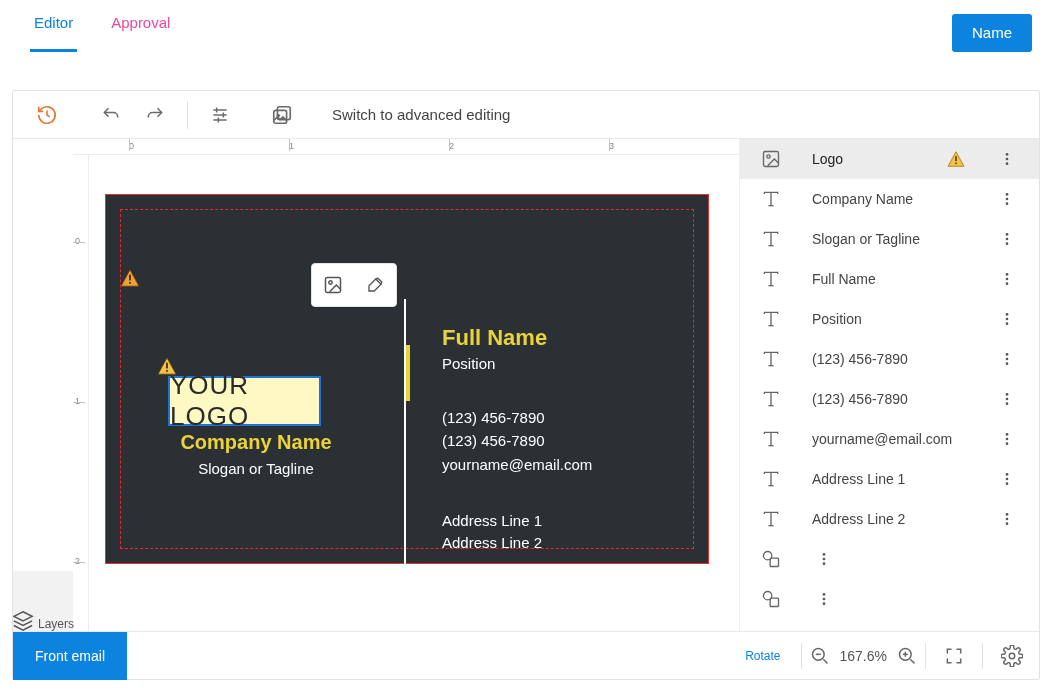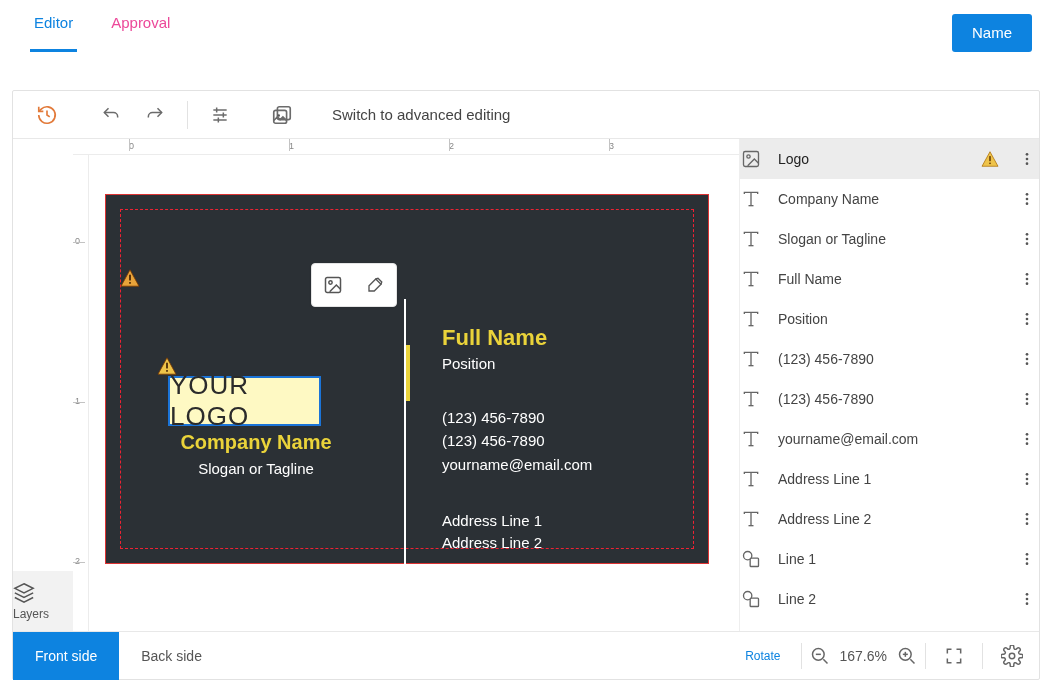--- a/index.html
+++ b/index.html
@@ -15,21 +15,21 @@
   .editor-frame { position:absolute; top:90px; left:12px; right:12px; bottom:12px; border:1px solid #e2e2e2; border-radius:2px; display:flex; flex-direction:column; }
   .toolbar { height:48px; display:flex; align-items:center; padding:0 16px; gap:8px; border-bottom:1px solid #e8e8e8; }
   .tb-icon { width:36px; height:36px; display:flex; align-items:center; justify-content:center; color:#666; cursor:pointer; border-radius:3px; }
   .tb-icon svg { stroke:#6b6b6b; }
   .tb-divider { width:1px; height:28px; background:#e2e2e2; margin:0 6px; }
   .tb-text { margin-left:24px; color:#444; font-size:15px; cursor:pointer;text-align:center; }
   .tb-icon.history svg { stroke:#E27A3A; }
   
   .body { flex:1; display:flex; overflow:hidden; position:relative; }
   
-  .layers-widget { position:absolute; left:0; bottom:0; width:60px; height:60px; background:#f2f2f2; display:flex; flex-direction:column; align-items:flex-start; justify-content:center; cursor:pointer; z-index:5; gap:4px;}
+  .layers-widget { position:absolute; left:0; bottom:0; width:60px; height:60px; background:#f2f2f2; display:flex; flex-direction:row; align-items:flex-end; justify-content:center; cursor:pointer; z-index:5; gap:4px;}
   .layers-widget .ic { }
   .layers-widget span { font-size:12px; color:#555; }
   
   .canvas-area { flex:1; position:relative; background:#fff; overflow:hidden; }
   .ruler-top { position:absolute; left:60px; right:0; top:0; height:16px; background:#fff; border-bottom:1px solid #ececec; font-size:9px; color:#888; z-index:3;}
   .ruler-left { position:absolute; top:16px; left:60px; bottom:0; width:16px; background:#fff; border-right:1px solid #ececec; font-size:9px; color:#888; z-index:3;}
   .rmark { position:absolute; }
   .rmark::before { content:''; position:absolute; background:#c3c3c3; }
   .rtop .rmark { top:2px; }
   .rtop .rmark::before { width:1px; height:12px; left:0; top:-2px; }
@@ -49,21 +49,21 @@
   .card-right { position:absolute; left:336px; top:130px; color:#fff; }
   .fullname { color:#ead33a; font-size:22px; font-weight:bold; }
   .position { font-size:15px; margin-top:4px; }
   .contact { margin-top:34px; font-size:15px; line-height:1.55; }
   .addr { margin-top:34px; font-size:15px; line-height:1.5; }
   
   .float-tool { position:absolute; left:316px; top:276px; background:#fff; border:1px solid #e4e4e4; border-radius:4px; box-shadow:0 1px 3px rgba(0,0,0,.08); display:flex; z-index:6;}
   .float-tool .ft { width:42px; height:42px; display:flex; align-items:center; justify-content:center; cursor:pointer; }
   
   .panel { width:300px; background:#fff; overflow-y:auto; border-left:1px solid #eee; }
-  .row { height:40px; display:flex; align-items:center; padding:0 0; gap:16px; cursor:pointer; }
+  .row { height:40px; display:flex; align-items:center; padding:0 20px; gap:30px; cursor:pointer; }
   .row.active { background:#ececec; }
   .row .ric { width:22px; display:flex; justify-content:center; }
   .row .label { flex:1; font-size:14px; color:#444; }
   .row.active .label { color:#222; }
   .dots { cursor:pointer; padding:4px; }
   
   .bottombar { height:48px; border-top:1px solid #e8e8e8; display:flex; align-items:center; }
   .side-btn { height:48px; padding:0 22px; display:flex; align-items:center; cursor:pointer; font-size:14px; }
   .side-btn.front { background:#0d83e0; color:#fff; }
   .side-btn.back { color:#555; }
@@ -400,51 +400,48 @@
               </svg>
             </span>
           </div>
           <div class="row">
             <span class="ric">
               <svg width="20" height="20" viewBox="0 0 24 24" fill="none" stroke="#666" stroke-width="1.6">
                 <circle cx="8" cy="8" r="5"></circle>
                 <rect x="11" y="11" width="10" height="10" rx="1"></rect>
               </svg>
             </span>
-            <span class="label">Line 1</span>
             <span class="dots">
               <svg width="16" height="16" viewBox="0 0 24 24" fill="#555">
                 <circle cx="12" cy="5" r="2"></circle>
                 <circle cx="12" cy="12" r="2"></circle>
                 <circle cx="12" cy="19" r="2"></circle>
               </svg>
             </span>
           </div>
           <div class="row">
             <span class="ric">
               <svg width="20" height="20" viewBox="0 0 24 24" fill="none" stroke="#666" stroke-width="1.6">
                 <circle cx="8" cy="8" r="5"></circle>
                 <rect x="11" y="11" width="10" height="10" rx="1"></rect>
               </svg>
             </span>
-            <span class="label">Line 2</span>
             <span class="dots">
               <svg width="16" height="16" viewBox="0 0 24 24" fill="#555">
                 <circle cx="12" cy="5" r="2"></circle>
                 <circle cx="12" cy="12" r="2"></circle>
                 <circle cx="12" cy="19" r="2"></circle>
               </svg>
             </span>
           </div>
         </div>
   </div>
 
   <div class="bottombar">
-    <div class="side-btn front">Front side</div>
-    <div class="side-btn back">Back side</div>
+    <div class="side-btn front">Front email</div>
     <div class="bb-spacer"></div>
     <div class="rotate">Rotate</div>
     <div class="bb-divider"></div>
     <div class="zoom">
       <div class="z">
         <svg width="20" height="20" viewBox="0 0 24 24" fill="none" stroke="#666" stroke-width="1.8">
               <circle cx="10" cy="10" r="7"></circle>
               <line x1="16" y1="16" x2="21" y2="21"></line>
               <line x1="7" y1="10" x2="13" y2="10"></line>
             </svg>

